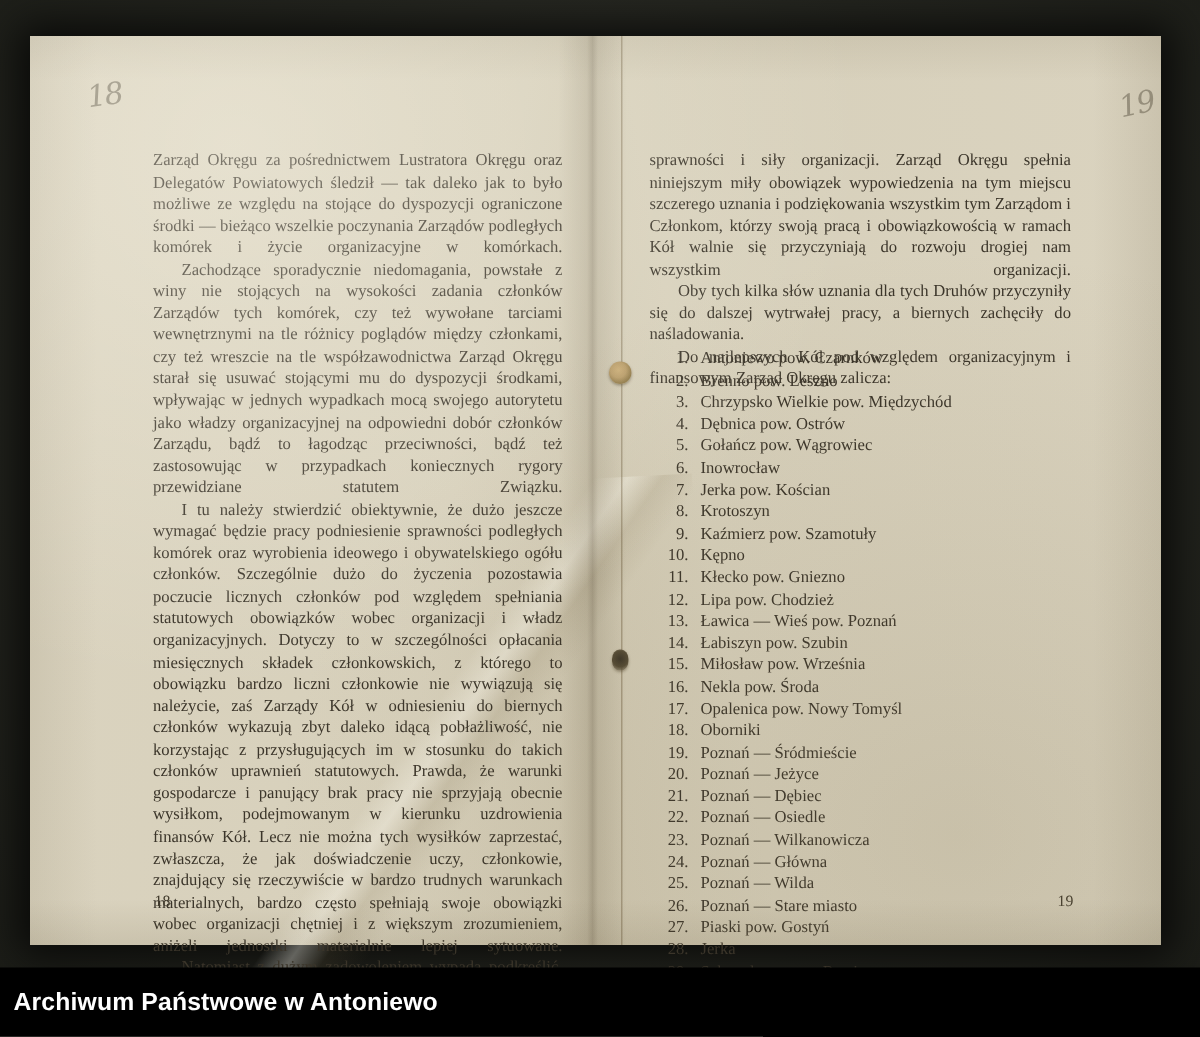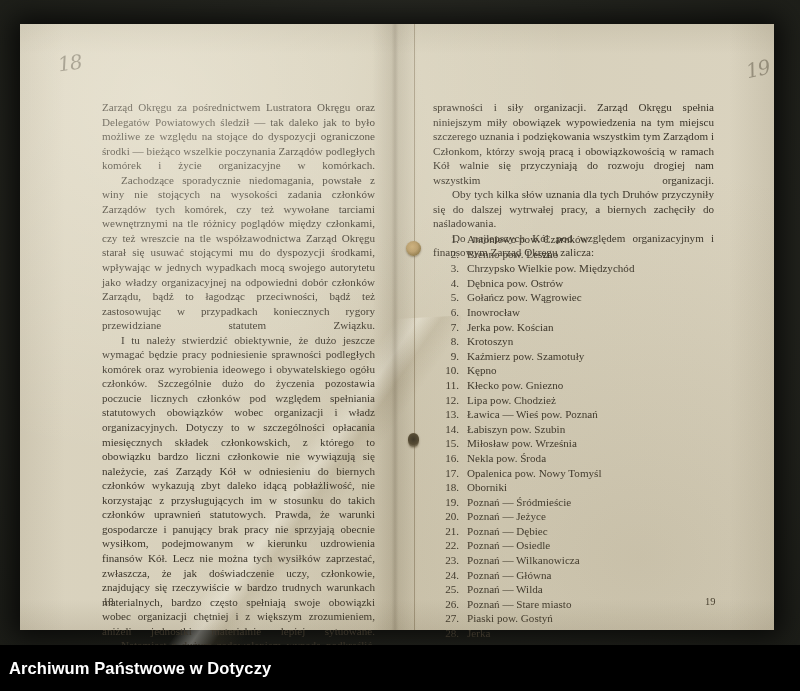--- a/index.html
+++ b/index.html
@@ -364,16 +364,16 @@
           <span class="num">30.</span>
           <span class="name">Śrem</span>
         </li>
       </ol>
 
     <div class="folio" id="folio-right">19</div>
 
   </div>
 
   <div id="footer-bar">
-    <span id="footer-text">Archiwum Państwowe w Dotyczy</span>
+    <span id="footer-text">Archiwum Państwowe w Antoniewo</span>
   </div>
 
 </div>
 
 </body></html>

